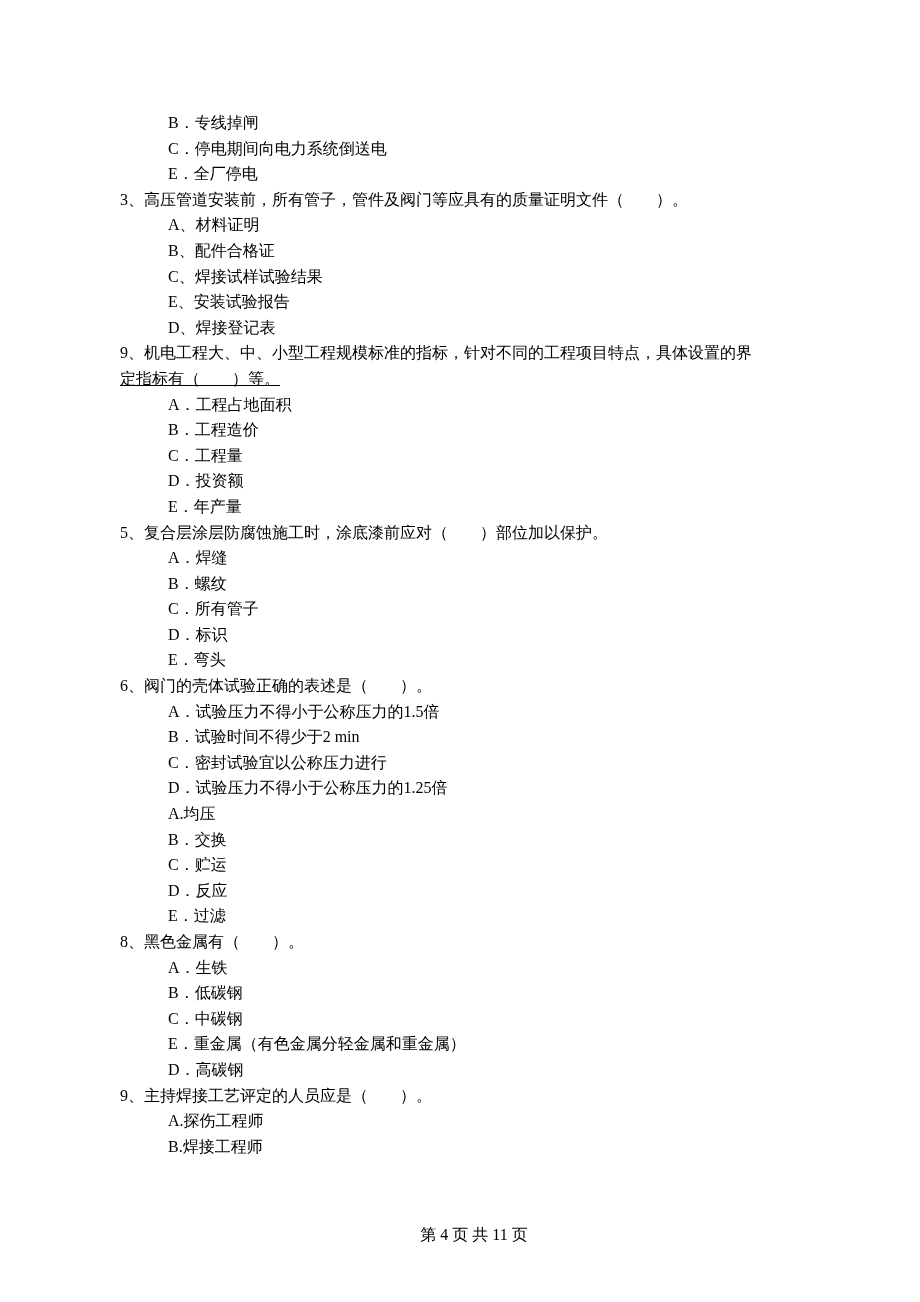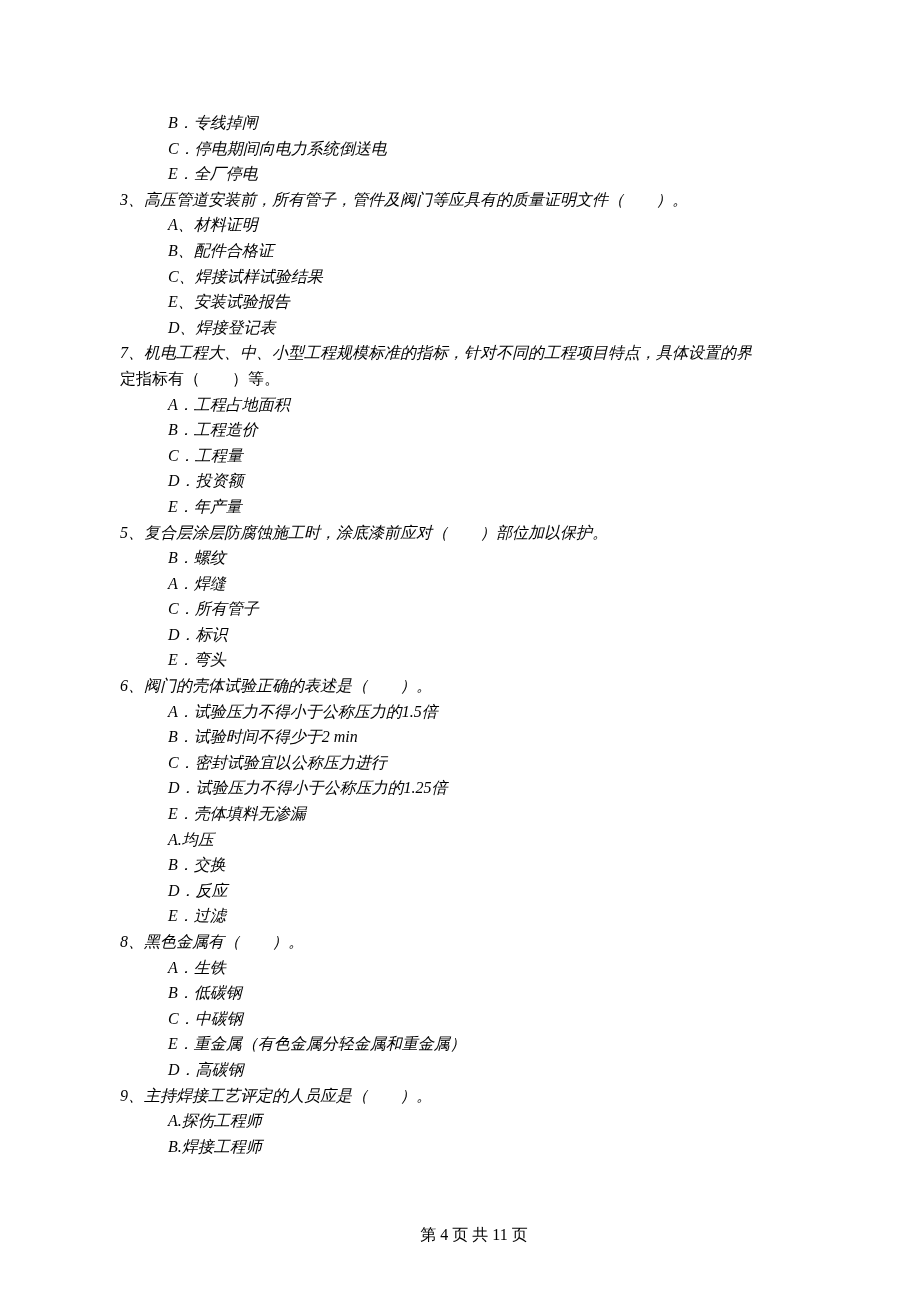--- a/index.html
+++ b/index.html
@@ -13,28 +13,27 @@
       height: 1302px;
       position: relative;
       box-sizing: border-box;
     }
     .content {
       padding: 110px 120px 0 120px;
       line-height: 1.6;
     }
     .option {
       padding-left: 48px;
-      font-style: italic;
     }
     .question {
       padding-left: 0;
-      font-style: italic;
     }
     .question-cont {
       padding-left: 0;
+      text-decoration: underline;
     }
     .footer {
       position: absolute;
       bottom: 56px;
       left: 14px;
       width: 100%;
       text-align: center;
       font-size: 16px;
     }
   </style>
@@ -44,41 +43,41 @@
 <div class="content" id="content">
     <div class="option">B．专线掉闸</div>
     <div class="option">C．停电期间向电力系统倒送电</div>
     <div class="option">E．全厂停电</div>
     <div class="question">3、高压管道安装前，所有管子，管件及阀门等应具有的质量证明文件（　　）。</div>
     <div class="option">A、材料证明</div>
     <div class="option">B、配件合格证</div>
     <div class="option">C、焊接试样试验结果</div>
     <div class="option">E、安装试验报告</div>
     <div class="option">D、焊接登记表</div>
-    <div class="question">7、机电工程大、中、小型工程规模标准的指标，针对不同的工程项目特点，具体设置的界</div>
+    <div class="question">9、机电工程大、中、小型工程规模标准的指标，针对不同的工程项目特点，具体设置的界</div>
     <div class="question-cont">定指标有（　　）等。</div>
     <div class="option">A．工程占地面积</div>
     <div class="option">B．工程造价</div>
     <div class="option">C．工程量</div>
     <div class="option">D．投资额</div>
     <div class="option">E．年产量</div>
     <div class="question">5、复合层涂层防腐蚀施工时，涂底漆前应对（　　）部位加以保护。</div>
+    <div class="option">A．焊缝</div>
     <div class="option">B．螺纹</div>
-    <div class="option">A．焊缝</div>
     <div class="option">C．所有管子</div>
     <div class="option">D．标识</div>
     <div class="option">E．弯头</div>
     <div class="question">6、阀门的壳体试验正确的表述是（　　）。</div>
     <div class="option">A．试验压力不得小于公称压力的1.5倍</div>
     <div class="option">B．试验时间不得少于2 min</div>
     <div class="option">C．密封试验宜以公称压力进行</div>
     <div class="option">D．试验压力不得小于公称压力的1.25倍</div>
-    <div class="option">E．壳体填料无渗漏</div>
     <div class="option">A.均压</div>
     <div class="option">B．交换</div>
+    <div class="option">C．贮运</div>
     <div class="option">D．反应</div>
     <div class="option">E．过滤</div>
     <div class="question">8、黑色金属有（　　）。</div>
     <div class="option">A．生铁</div>
     <div class="option">B．低碳钢</div>
     <div class="option">C．中碳钢</div>
     <div class="option">E．重金属（有色金属分轻金属和重金属）</div>
     <div class="option">D．高碳钢</div>
     <div class="question">9、主持焊接工艺评定的人员应是（　　）。</div>
     <div class="option">A.探伤工程师</div>

